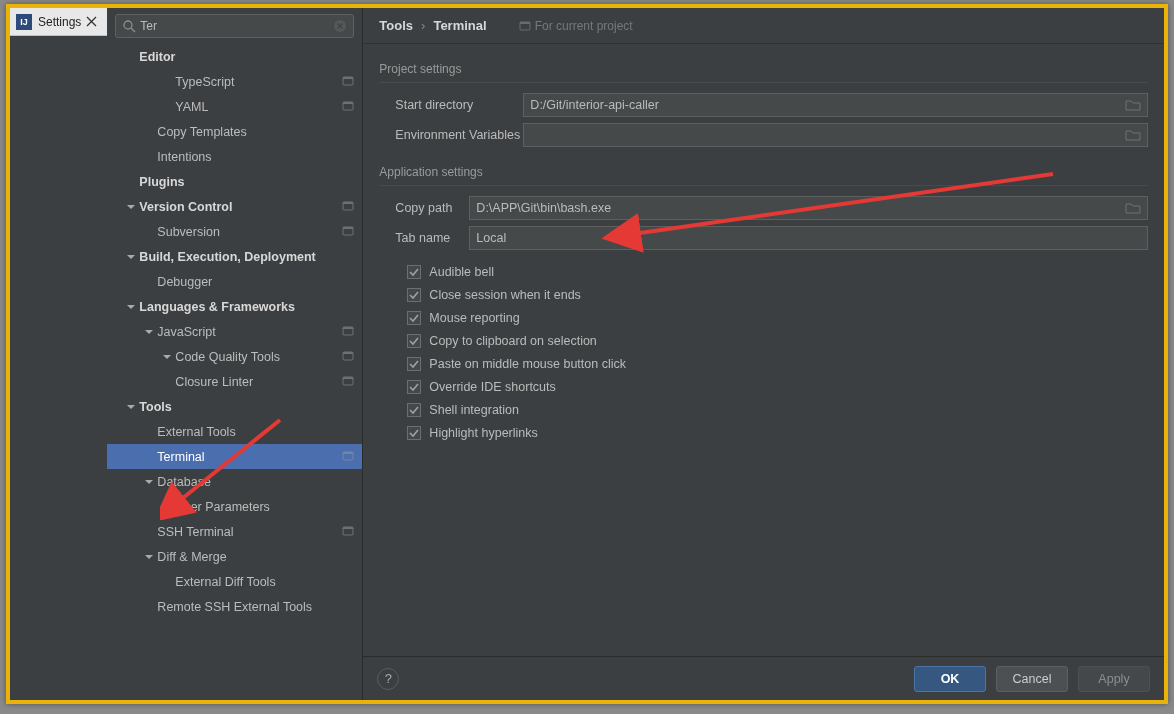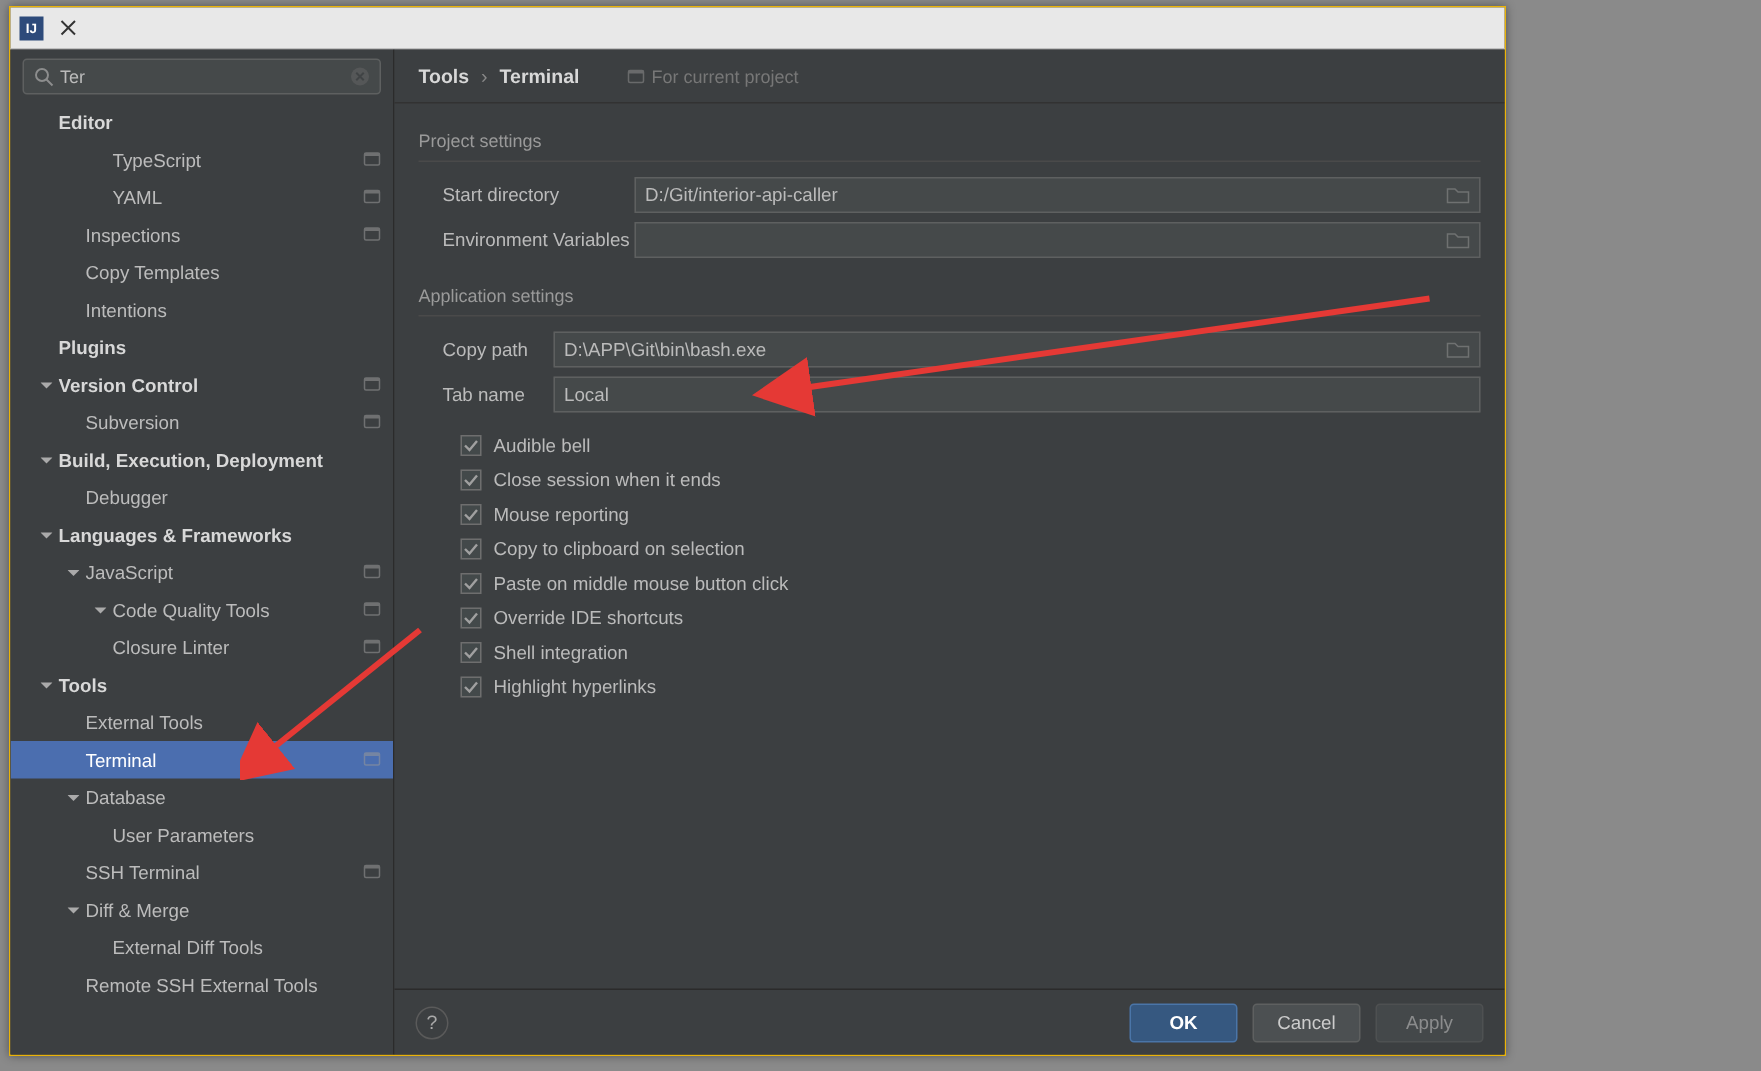--- a/index.html
+++ b/index.html
@@ -1,17 +1,17 @@
 <!DOCTYPE html>
 <html><head>
 <meta charset="utf-8">
 <style>
   * { box-sizing: border-box; margin: 0; padding: 0; font-family: "Segoe UI", Arial, sans-serif; }
   body { background: #8a8a8a; width: 1174px; height: 714px; overflow: hidden; position: relative; }
-  .dialog { position: absolute; left: 6px; top: 4px; width: 998px; height: 700px; background: #3c3f41; border: 1px solid #eab308; box-shadow: 0 0 6px rgba(0,0,0,.4); display: flex; flex-direction: column; }
+  .dialog { position: absolute; left: 6px; top: 4px; width: 1162px; height: 700px; background: #3c3f41; border: 4px solid #eab308; box-shadow: 0 0 6px rgba(0,0,0,.4); display: flex; flex-direction: row; }
   .titlebar { height: 28px; background: #e8e8e8; display: flex; align-items: center; padding: 0 6px; border-bottom: 1px solid #c0c0c0; }
   .titlebar .app-icon { width: 16px; height: 16px; background: #2d4a7a; display: inline-flex; align-items: center; justify-content: center; color: #fff; font-size: 9px; font-weight: bold; margin-right: 6px; }
   .titlebar .title { font-size: 12px; color: #222; flex: 1; }
   .titlebar .close { width: 20px; height: 20px; display: flex; align-items: center; justify-content: center; cursor: pointer; }
   .titlebar .close svg { stroke: #333; }
   .body { flex: 1; display: flex; background: #3c3f41; overflow: hidden; }
   
   .sidebar { width: 256px; background: #3c3f41; border-right: 1px solid #2b2b2b; display: flex; flex-direction: column; }
   .search-wrap { padding: 6px 8px; }
   .search { background: #45494a; border: 1px solid #5e6060; border-radius: 3px; height: 24px; display: flex; align-items: center; padding: 0 6px; }
@@ -60,20 +60,21 @@
   
   .arrow { position: absolute; pointer-events: none; }
 </style>
 </head>
 <body>
 
 <div class="dialog">
 
   <div class="titlebar">
     <span class="app-icon">IJ</span>
+    <span class="title">Settings</span>
     <span class="close">
       <svg width="11" height="11" viewBox="0 0 11 11">
           <path d="M1 1 L10 10 M10 1 L1 10" stroke-width="1.3" fill="none"></path>
         </svg>
     </span>
   </div>
 
   <div class="body">
 
     <div class="sidebar">
@@ -99,28 +100,20 @@
             <span class="chev"></span>
             <span class="label">TypeScript</span>
             <span class="proj-icon"><svg width="12" height="12" viewBox="0 0 12 12">
                 <rect x="1" y="2" width="10" height="8" rx="1" fill="none" stroke="#999"></rect>
                 <rect x="1" y="2" width="10" height="2" fill="#999"></rect>
               </svg></span>
           </div>
           <div class="tree-row ind2">
             <span class="chev"></span>
             <span class="label">YAML</span>
-            <span class="proj-icon"><svg width="12" height="12" viewBox="0 0 12 12">
-                <rect x="1" y="2" width="10" height="8" rx="1" fill="none" stroke="#999"></rect>
-                <rect x="1" y="2" width="10" height="2" fill="#999"></rect>
-              </svg></span>
-          </div>
-          <div class="tree-row ind1">
-            <span class="chev"></span>
-            <span class="label">Inspections</span>
             <span class="proj-icon"><svg width="12" height="12" viewBox="0 0 12 12">
                 <rect x="1" y="2" width="10" height="8" rx="1" fill="none" stroke="#999"></rect>
                 <rect x="1" y="2" width="10" height="2" fill="#999"></rect>
               </svg></span>
           </div>
           <div class="tree-row ind1">
             <span class="chev"></span>
             <span class="label">Copy Templates</span>
           </div>
           <div class="tree-row ind1">

